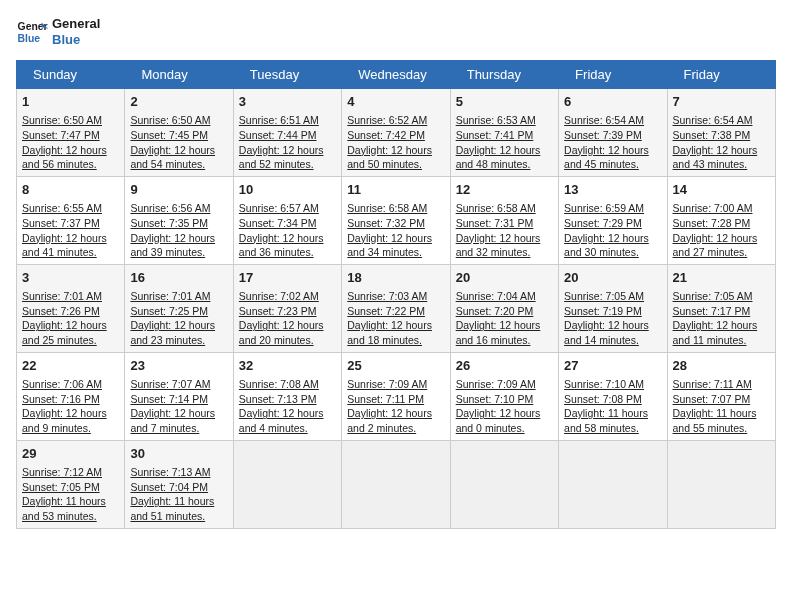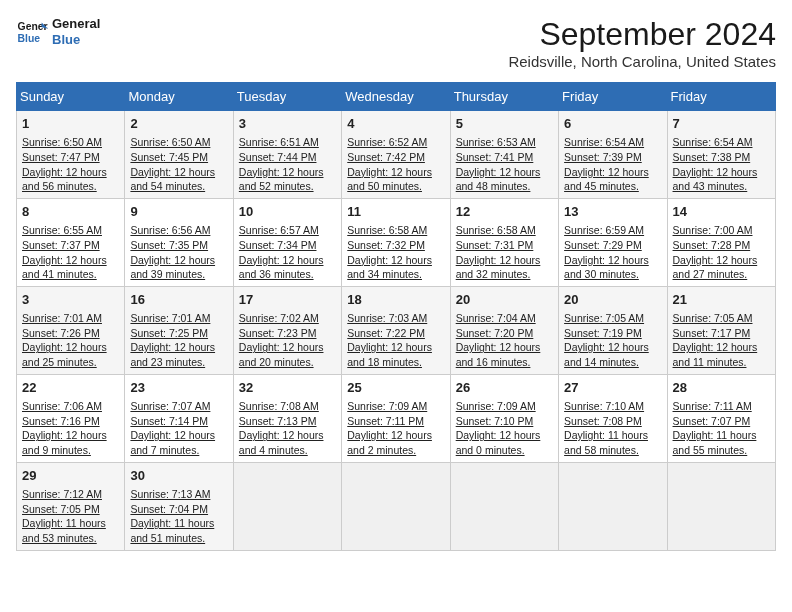--- a/index.html
+++ b/index.html
@@ -45,21 +45,21 @@
       color: #333;
     }
     .calendar {
       width: 100%;
       border-collapse: collapse;
       font-size: 11px;
     }
     .calendar thead th {
       background: #2e6db4;
       color: #fff;
-      padding: 6px 3px;
+      padding: 6px 16px;
       text-align: left;
       font-size: 13px;
       font-weight: normal;
       border: 1px solid #2e6db4;
     }
     .calendar tbody td {
       vertical-align: top;
       padding: 4px 5px;
       border: 1px solid #ccc;
       width: 108px;
@@ -97,24 +97,20 @@
     <svg class="logo-icon" viewBox="0 0 40 40" xmlns="http://www.w3.org/2000/svg">
       <text x="2" y="18" font-size="13" font-weight="bold" fill="#1a1a1a" font-family="Arial">General</text>
       <text x="2" y="32" font-size="13" font-weight="bold" fill="#2e6db4" font-family="Arial">Blue</text>
       <polygon points="32,8 40,16 32,14" fill="#2e6db4"></polygon>
     </svg>
     <div class="logo-text">
         <span style="color:#1a1a1a">General</span>
         <span style="color:#2e6db4">Blue</span>
       </div>
   </div>
-  <div class="title-area">
-    <div class="main-title">September 2024</div>
-    <div class="subtitle">Reidsville, North Carolina, United States</div>
-  </div>
 </div>
 
 <table class="calendar">
   <thead>
     <tr id="weekday-header">
         <th>Sunday</th>
         <th>Monday</th>
         <th>Tuesday</th>
         <th>Wednesday</th>
         <th>Thursday</th>

